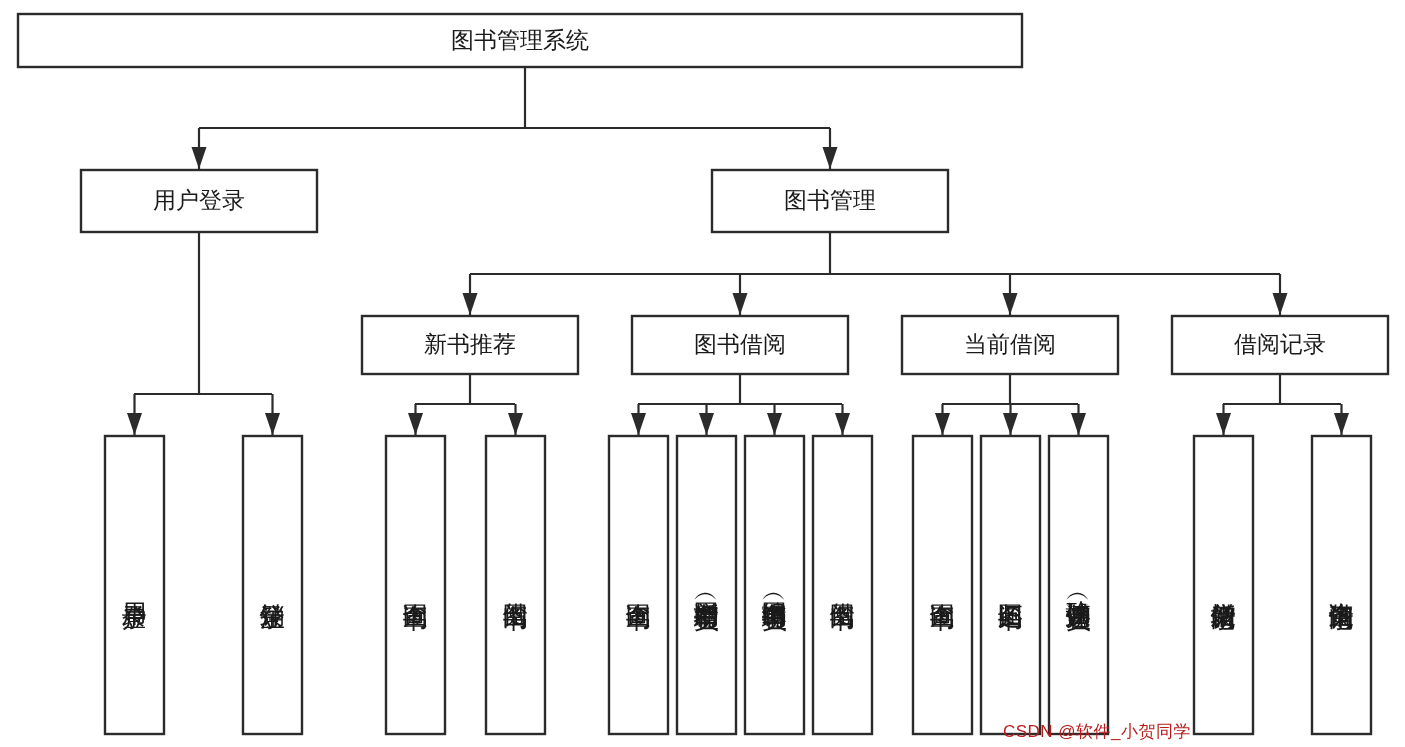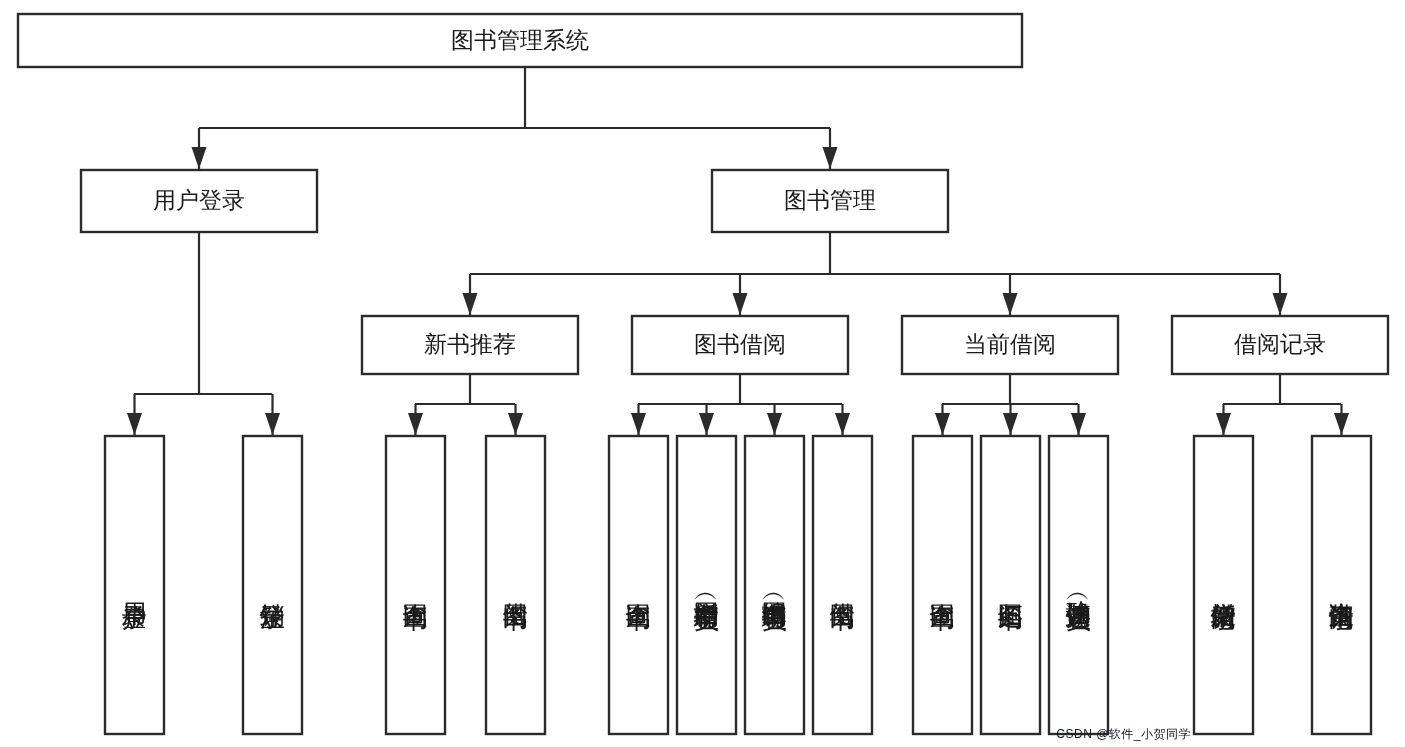--- a/index.html
+++ b/index.html
@@ -59,22 +59,22 @@
     letter-spacing: 1px;
     text-align: center;
     white-space: nowrap;
     pointer-events: none;
   }
   .watermark {
     position: absolute;
     right: 8px;
     bottom: 4px;
     font-family: "Liberation Sans", "DejaVu Sans", sans-serif;
-    font-size: 12px;
-    color: #0f172a;
+    font-size: 17px;
+    color: #b91c1c;
     letter-spacing: 0.5px;
     white-space: nowrap;
   }
 </style>
 </head>
 <body>
 
 <div id="diagram-root">
   <svg class="flow" viewBox="0 0 1405 747">
     <g id="connectors-layer">

